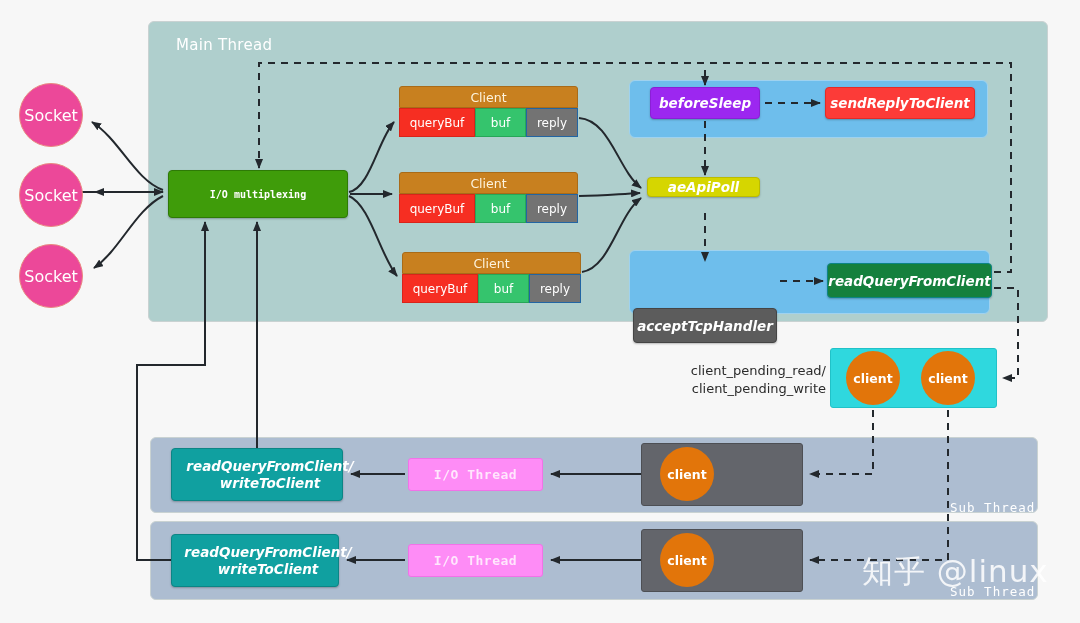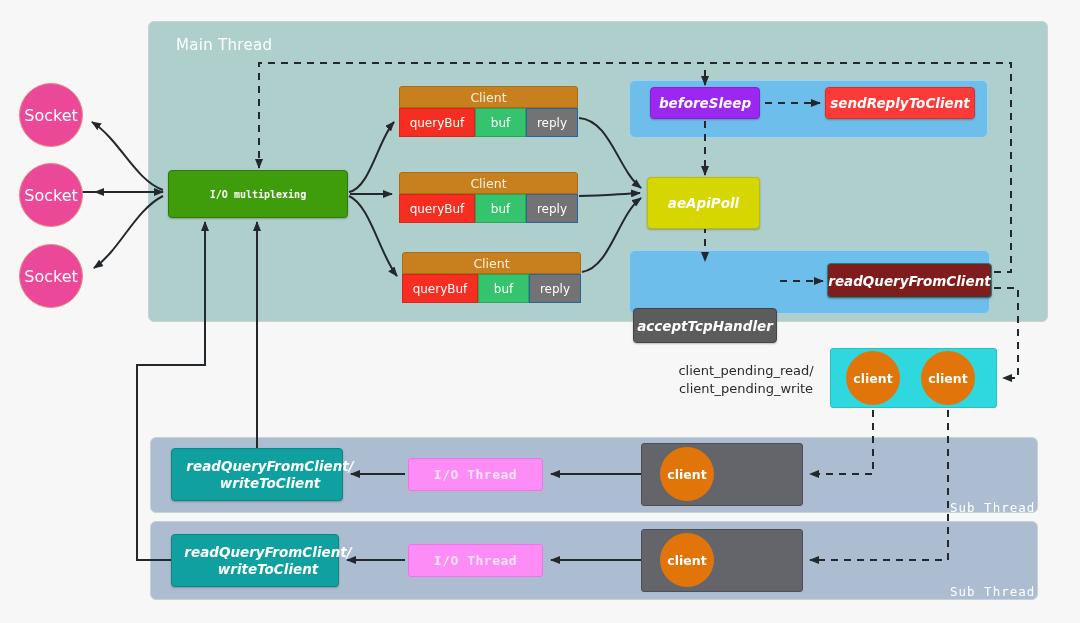--- a/index.html
+++ b/index.html
@@ -47,23 +47,23 @@
     font-family:"DejaVu Sans","Liberation Sans",sans-serif;
     box-shadow:0 1px 2px rgba(0,0,0,.25);
   }
   .iomux{
     left:168px;top:170px;width:180px;height:48px;
     background:#3f9c0a;border:1px solid #2e7a06;font-size:10px;
     font-family:"DejaVu Sans Mono","Liberation Mono",monospace;font-weight:bold;
   }
   .beforesleep{left:650px;top:87px;width:110px;height:32px;background:#9c27f0;border:1px solid #8a1fd6;font-style:italic;}
   .sendreply{left:825px;top:87px;width:150px;height:32px;background:#fc3b38;border:1px solid #e32b28;font-style:italic;}
-  .aeapipoll{left:647px;top:177px;width:113px;height:52px;background:#d6d600;border:1px solid #bcbc00;font-style:italic;}
+  .aeapipoll{left:647px;top:177px;width:113px;height:20px;background:#d6d600;border:1px solid #bcbc00;font-style:italic;}
   .accepttcp{left:633px;top:263px;width:144px;height:35px;background:#5c5c5c;border:1px solid #454545;font-style:italic;margin-top:45px;}
-  .readquery-main{left:827px;top:263px;width:165px;height:35px;background:#7f1d1d;border:1px solid #0c8585;font-style:italic;}
+  .readquery-main{left:827px;top:263px;width:165px;height:35px;background:#15803d;border:1px solid #0c8585;font-style:italic;}
 
   
   .client-card{position:absolute;width:179px;}
   .client-head{
     height:22px;background:#c8801f;border:1px solid #a96b18;border-radius:3px 3px 0 0;
     color:#fdf3dd;font-size:12.5px;display:flex;align-items:center;justify-content:center;
     box-sizing:border-box;
   }
   .client-seg{display:flex;height:29px;box-sizing:border-box;}
   .seg{display:flex;align-items:center;justify-content:center;color:#ffffff;font-size:12px;box-sizing:border-box;}
@@ -86,21 +86,21 @@
   .s2{left:19px;top:163px;}
   .s3{left:19px;top:244px;}
 
   
   .pending-box{
     left:830px;top:348px;width:167px;height:60px;
     background:#2fd8de;border:1px solid #21c2c8;border-radius:3px;
   }
   .pending-label{
     position:absolute;left:666px;top:362px;width:160px;
-    color:#2b2b2b;font-size:13px;line-height:18px;text-align:center;
+    color:#2b2b2b;font-size:13px;line-height:18px;text-align:right;
   }
   .circ-client{
     position:absolute;width:54px;height:54px;border-radius:50%;
     background:#e2750a;display:flex;align-items:center;justify-content:center;
     color:#ffffff;font-size:12.5px;font-weight:bold;
   }
   .pc1{left:846px;top:351px;}
   .pc2{left:921px;top:351px;}
 
   
@@ -255,14 +255,15 @@
   <div class="circ-client gc1">client</div>
 
   <div class="box rwbox rw2">
     <span>readQueryFromClient/</span>
     <span>writeToClient</span>
   </div>
   <div class="box io-thread iot2">I/O Thread</div>
   <div class="box grey-holder gh2"></div>
   <div class="circ-client gc2">client</div>
 
+  <div class="watermark">知乎 @linux</div>
 
 </div>
 
 </body></html>

